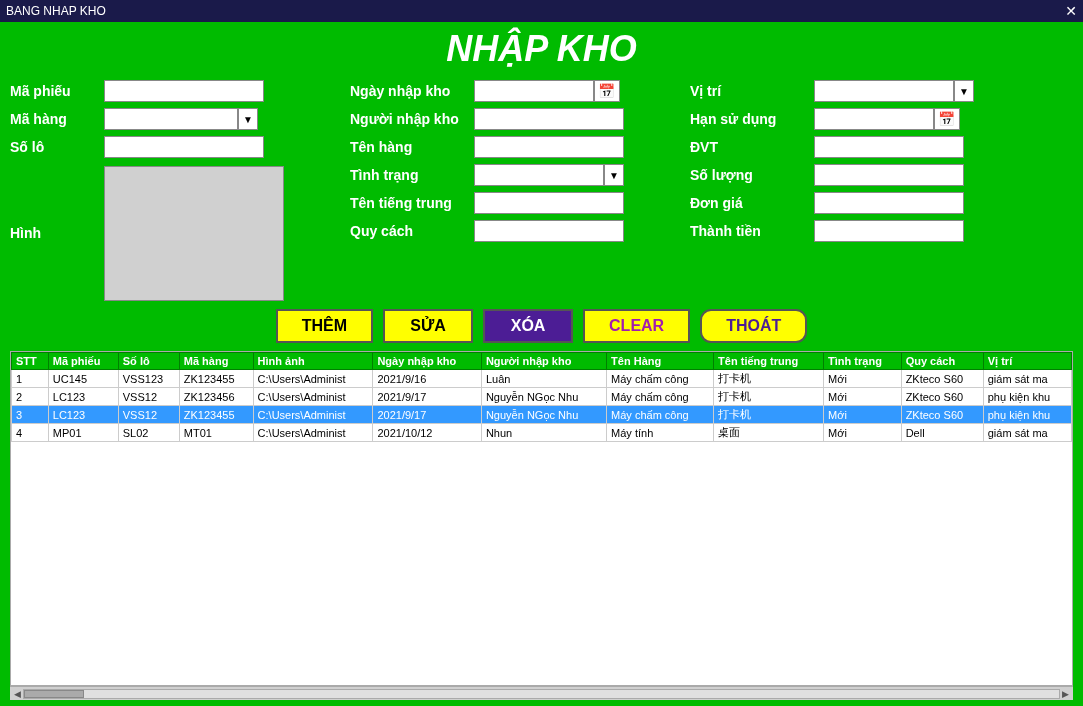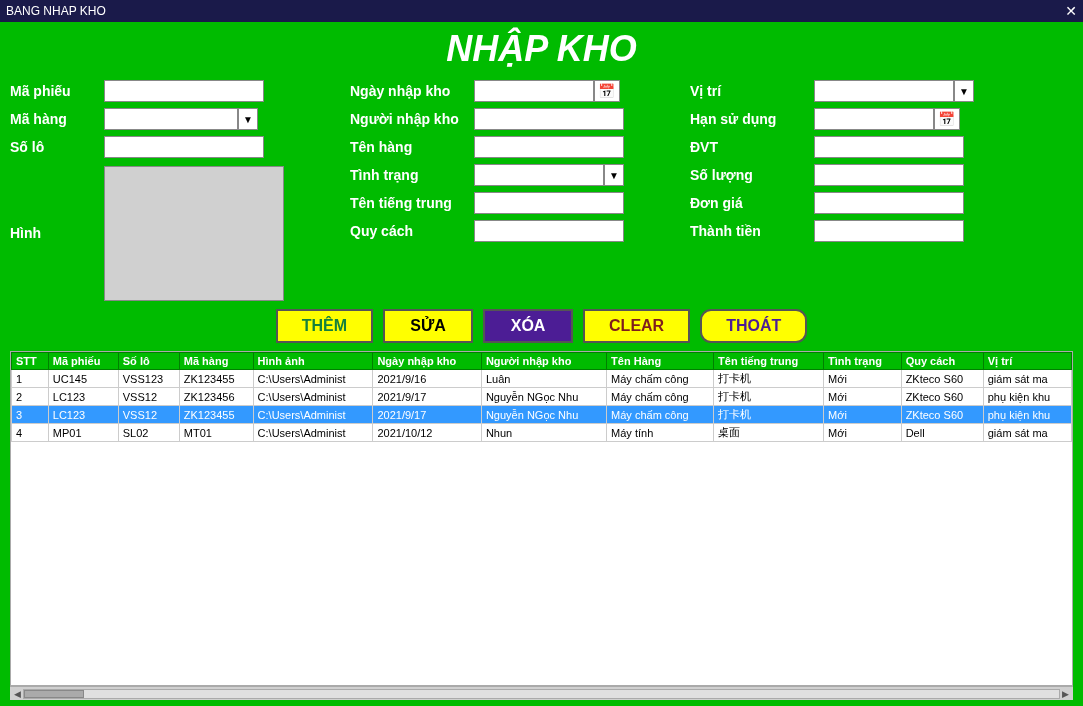--- a/index.html
+++ b/index.html
@@ -135,24 +135,24 @@
       margin-bottom: 8px;
     }
     .btn {
       font-size: 16px;
       font-weight: bold;
       padding: 6px 24px;
       border: 2px solid #555;
       cursor: pointer;
       min-width: 90px;
     }
-    .btn-them { background: #ffff00; color: #15803d; }
+    .btn-them { background: #ffff00; color: #000000; }
     .btn-sua { background: #ffff00; color: #000; }
     .btn-xoa { background: #4c1d95; color: #fff; }
-    .btn-clear { background: #ffff00; color: #7f1d1d; }
+    .btn-clear { background: #ffff00; color: #a21caf; }
     .btn-thoat { background: #ffff00; color: #4c1d95; border-radius: 11px; }
 
     
     .table-area {
       flex: 1;
       overflow: hidden;
       border: 1px solid #aaa;
       background: white;
     }
     .data-table {

